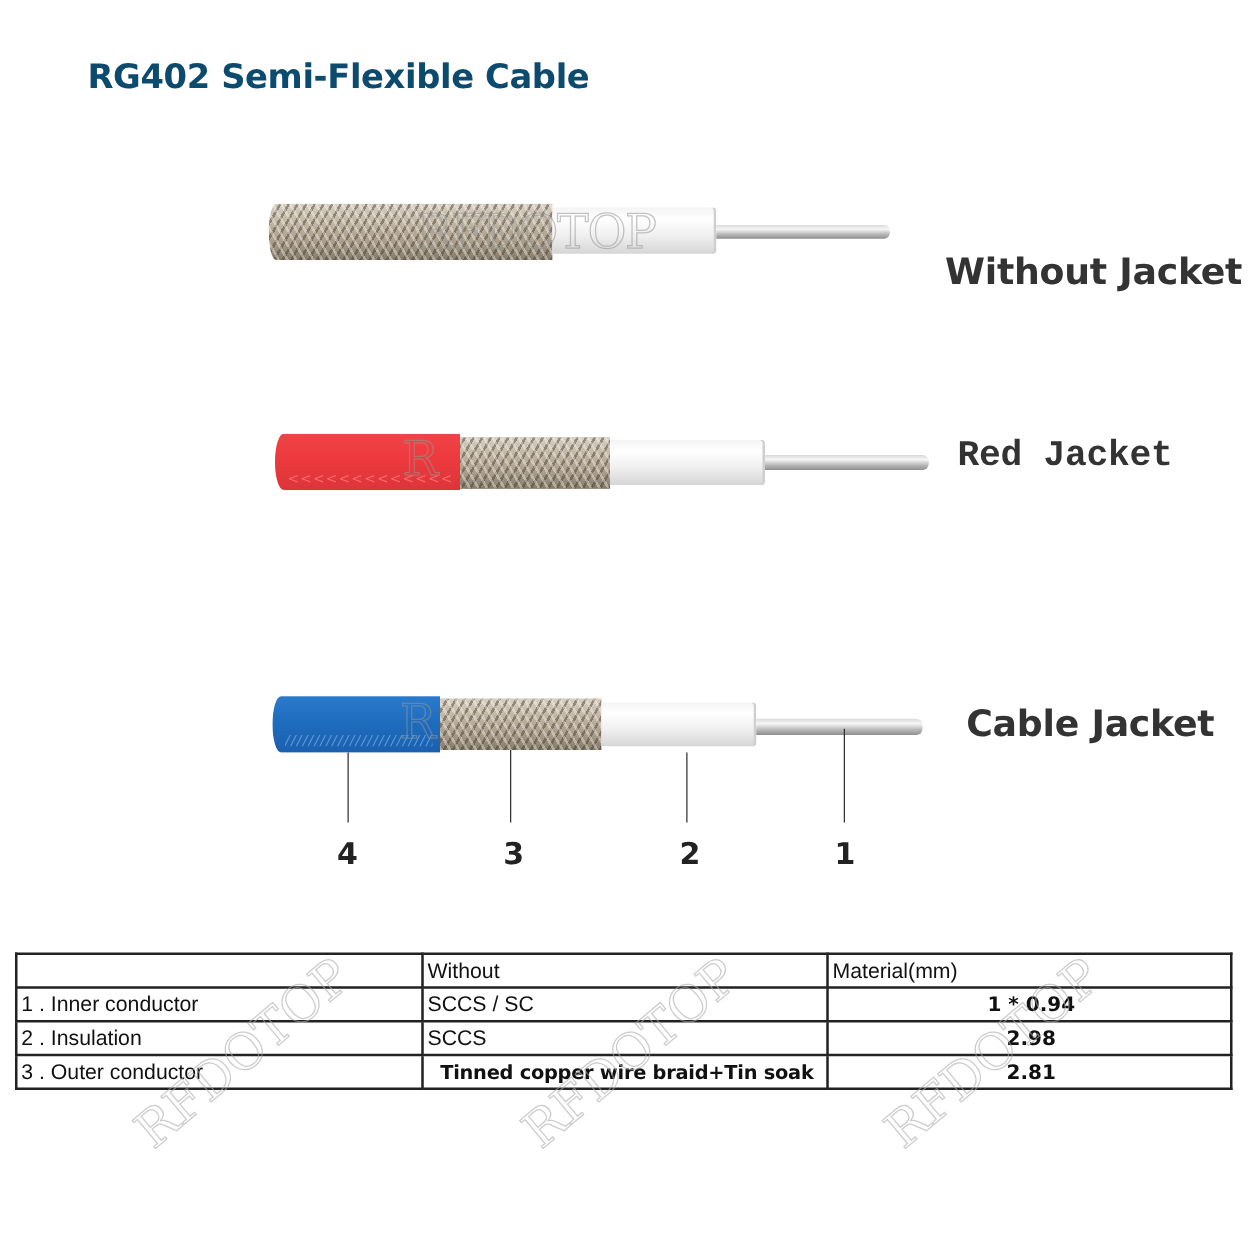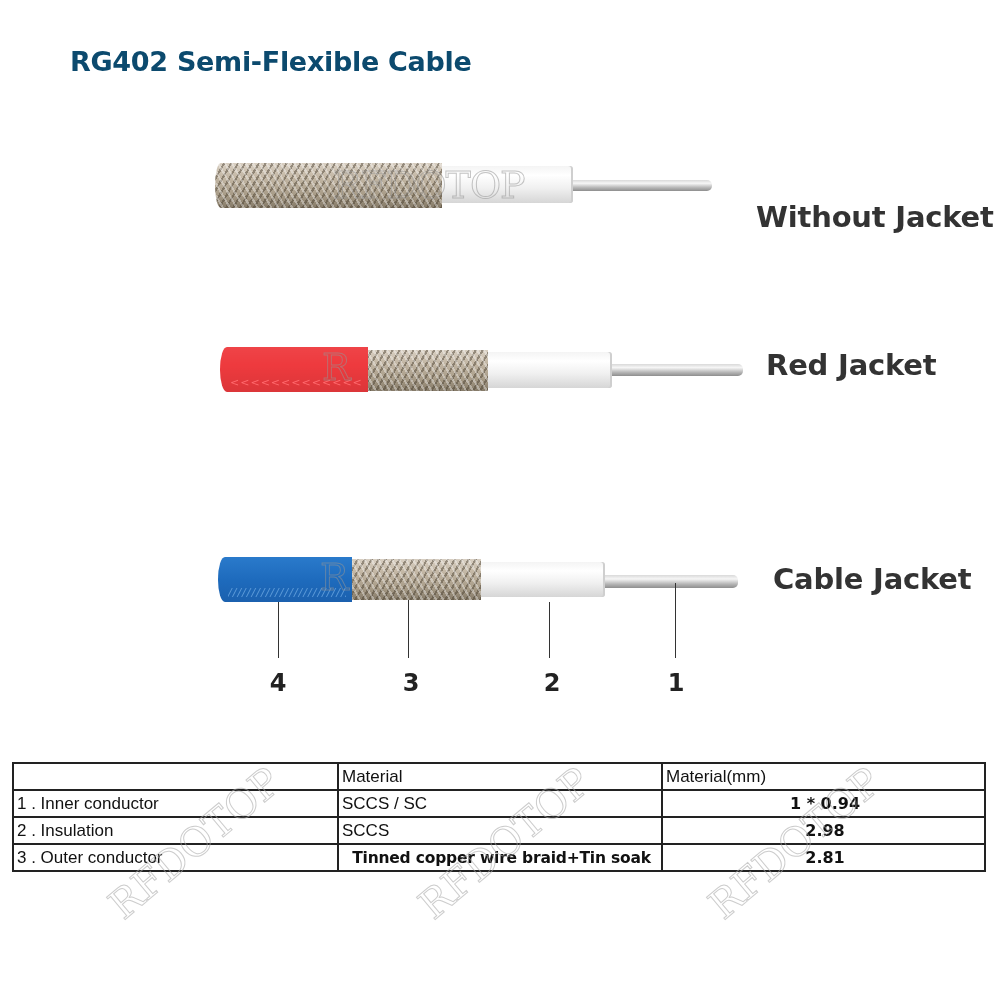--- a/index.html
+++ b/index.html
@@ -98,21 +98,21 @@
 </div>
 
 <div>
   <div class="abs jacket-red" style="left:220px; top:347px; width:148px; height:45px;">
     <span class="chevrons">&lt;&lt;&lt;&lt;&lt;&lt;&lt;&lt;&lt;&lt;&lt;&lt;&lt;&lt;&lt;&lt;&lt;&lt;&lt;&lt;&lt;&lt;&lt;&lt;&lt;&lt;&lt;&lt;&lt;&lt;&lt;&lt;</span>
   </div>
   <div class="abs braid mid" style="left:368px; top:350px; width:120px; height:41px;"></div>
   <div class="abs dielectric" style="left:488px; top:352px; width:124px; height:36px;"></div>
   <div class="abs pin" style="left:612px; top:364px; width:131px; height:12px;"></div>
   <div class="abs watermark" style="left:322px; top:345px; width:40px; overflow:hidden;">R</div>
-  <div class="abs cable-label" style="left:766px; top:348px;">Red Jacket</div>
+  <div class="abs cable-label" style="left:766px; top:348px;font-family:Liberation Mono, monospace;">Red Jacket</div>
 </div>
 
 <div>
   <div class="abs jacket-blue" style="left:218px; top:557px; width:134px; height:45px;">
     <span class="chevrons">//////////////////////////////////</span>
   </div>
   <div class="abs braid mid" style="left:352px; top:559px; width:129px; height:41px;"></div>
   <div class="abs dielectric" style="left:481px; top:562px; width:124px; height:35px;"></div>
   <div class="abs pin" style="left:605px; top:575px; width:133px; height:13px;"></div>
   <div class="abs watermark" style="left:320px; top:555px; width:40px; overflow:hidden;">R</div>
@@ -126,21 +126,21 @@
   <div class="abs part-num" style="left:263px; top:669px;">4</div>
   <div class="abs part-num" style="left:396px; top:669px;">3</div>
   <div class="abs part-num" style="left:537px; top:669px;">2</div>
   <div class="abs part-num" style="left:661px; top:669px;">1</div>
 </div>
 
 <table class="spec">
   <tbody>
       <tr>
     <td class="c1 hdr"></td>
-    <td class="c2 hdr">Material</td>
+    <td class="c2 hdr">Without</td>
     <td class="hdr">Material(mm)</td>
   </tr>
   <tr>
     <td class="c1">1 . Inner conductor</td>
     <td class="c2">SCCS / SC</td>
     <td class="bold">1 * 0.94</td>
   </tr>
   <tr>
     <td class="c1">2 . Insulation</td>
     <td class="c2">SCCS</td>

